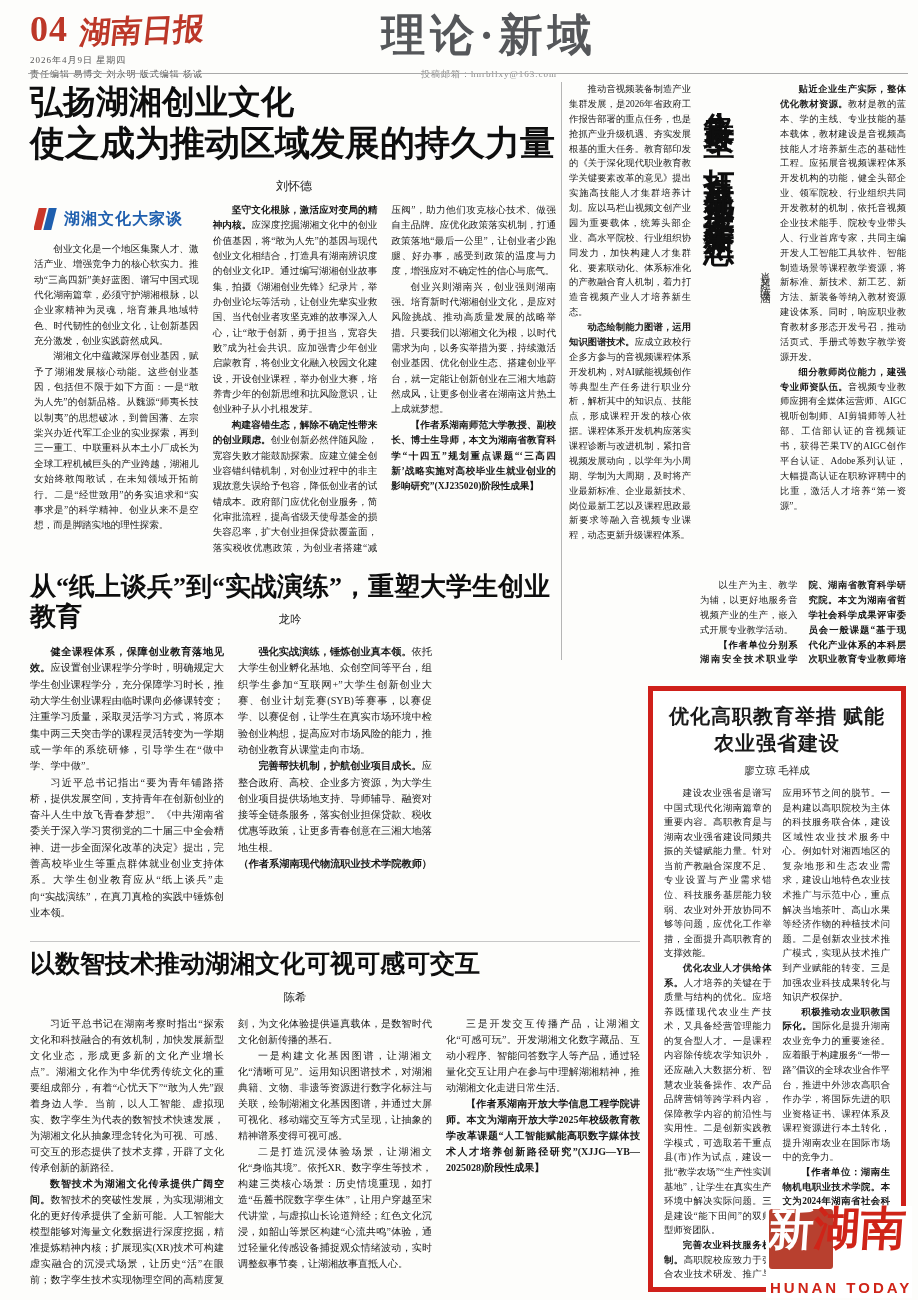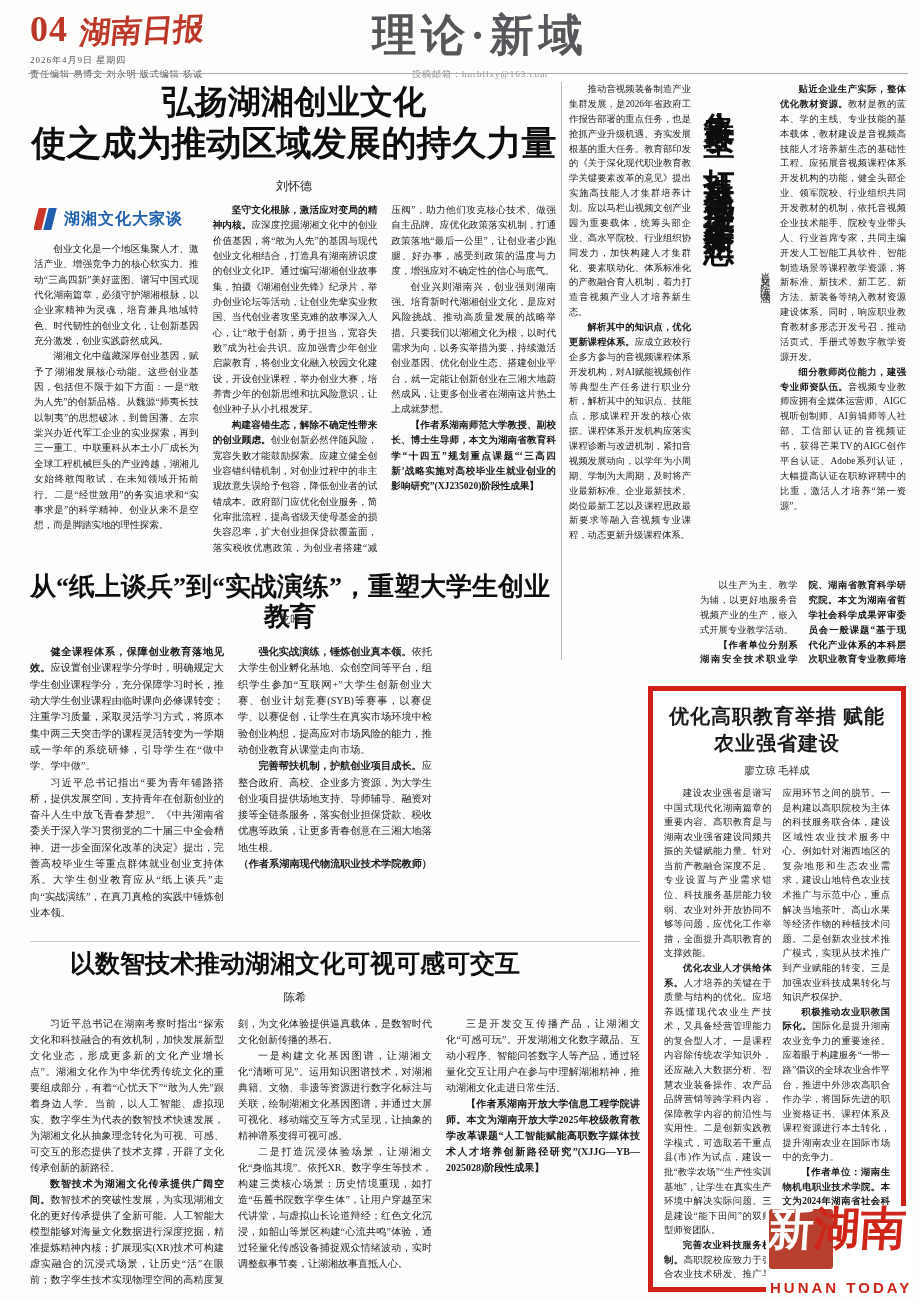--- a/index.html
+++ b/index.html
@@ -11,21 +11,21 @@
 
   
   .page-num{font-size:36px;font-weight:900;color:#bc3728;letter-spacing:1px;}
   .paper-name{font-size:31px;font-weight:900;color:#bc3728;display:inline-block;
               transform:skewX(-8deg) rotate(-2deg);margin-left:8px;}
   .mh-meta{font-size:9px;color:#555;letter-spacing:1px;line-height:1.5;margin-top:2px;}
   .section-title{font-size:44px;font-weight:900;color:#55575a;letter-spacing:5px;text-align:center;}
   .section-email{font-size:9px;color:#8a8a8a;text-align:center;letter-spacing:1px;margin-top:3px;}
 
   
-  .headline{font-weight:900;color:#0e0e0e;text-align:center;line-height:1.15;}
+  .headline{font-weight:900;color:#0e0e0e;text-align:left;line-height:1.15;}
   .byline{text-align:center;font-size:12px;color:#222;}
 
   
   .art-body{font-size:9.6px;line-height:1.6;text-align:justify;overflow:hidden;color:#191919;}
   .art-body p{margin:0;text-indent:2em;}
   .art-body p b{font-weight:700;}
   .art-body p.note{font-weight:700;}
   .art-body p.endnote{font-weight:700;text-align:right;text-indent:0;}
   .cols3{column-count:3;column-gap:14px;column-fill:auto;}
   .cols2{column-count:2;column-gap:11px;column-fill:auto;}
@@ -69,21 +69,21 @@
   <div style="white-space:nowrap;">
     <span class="page-num">04</span>
     <span class="paper-name">湖南日报</span>
   </div>
   <div class="mh-meta">
     <div>2026年4月9日 星期四</div>
     <div>责任编辑 易博文 刘永明 版式编辑 杨诚</div>
   </div>
 </div>
 
-<div class="abs" style="left:320px;top:6px;width:320px;">
+<div class="abs" style="left:329px;top:6px;width:320px;">
   <div class="section-title">理论·新域</div>
   <div class="section-email">投稿邮箱：hnrbllxy@163.com</div>
 </div>
 
 <div class="hr" style="left:28px;top:73px;width:880px;"></div>
 
 <div class="abs headline" style="left:30px;top:84px;width:528px;font-size:33px;">弘扬湖湘创业文化</div>
 <div class="abs headline" style="left:30px;top:124px;width:528px;font-size:35px;">使之成为推动区域发展的持久力量</div>
 <div class="abs byline" style="left:30px;top:178px;width:528px;">刘怀德</div>
 
@@ -100,21 +100,21 @@
     <p><b>坚守文化根脉，激活应对变局的精神内核。</b>应深度挖掘湖湘文化中的创业价值基因，将“敢为人先”的基因与现代创业文化相结合，打造具有湖南辨识度的创业文化IP。通过编写湖湘创业故事集，拍摄《湖湘创业先锋》纪录片，举办创业论坛等活动，让创业先辈实业救国、当代创业者攻坚克难的故事深入人心，让“敢于创新，勇于担当，宽容失败”成为社会共识。应加强青少年创业启蒙教育，将创业文化融入校园文化建设，开设创业课程，举办创业大赛，培养青少年的创新思维和抗风险意识，让创业种子从小扎根发芽。</p>
     <p><b>构建容错生态，解除不确定性带来的创业顾虑。</b>创业创新必然伴随风险，宽容失败才能鼓励探索。应建立健全创业容错纠错机制，对创业过程中的非主观故意失误给予包容，降低创业者的试错成本。政府部门应优化创业服务，简化审批流程，提高省级天使母基金的损失容忍率，扩大创业担保贷款覆盖面，落实税收优惠政策，为创业者搭建“减压阀”，助力他们攻克核心技术、做强自主品牌。应优化政策落实机制，打通政策落地“最后一公里”，让创业者少跑腿、好办事，感受到政策的温度与力度，增强应对不确定性的信心与底气。</p>
     <p>创业兴则湖南兴，创业强则湖南强。培育新时代湖湘创业文化，是应对风险挑战、推动高质量发展的战略举措。只要我们以湖湘文化为根，以时代需求为向，以务实举措为要，持续激活创业基因、优化创业生态、搭建创业平台，就一定能让创新创业在三湘大地蔚然成风，让更多创业者在湖南这片热土上成就梦想。</p>
     <p class="note">【作者系湖南师范大学教授、副校长、博士生导师，本文为湖南省教育科学“十四五”规划重点课题“‘三高四新’战略实施对高校毕业生就业创业的影响研究”(XJ235020)阶段性成果】</p>
   </div>
 
 <div class="vr" style="left:561px;top:82px;height:578px;"></div>
 
 <div class="abs art-body" style="left:569px;top:82px;width:122px;height:578px;font-size:9.3px;">
     <p>推动音视频装备制造产业集群发展，是2026年省政府工作报告部署的重点任务，也是抢抓产业升级机遇、夯实发展根基的重大任务。教育部印发的《关于深化现代职业教育教学关键要素改革的意见》提出实施高技能人才集群培养计划。应以马栏山视频文创产业园为重要载体，统筹头部企业、高水平院校、行业组织协同发力，加快构建人才集群化、要素联动化、体系标准化的产教融合育人机制，着力打造音视频产业人才培养新生态。</p>
-    <p><b>解析其中的知识点，优化更新课程体系。</b>应成立政校行企多方参与的音视频课程体系开发机构，对AI赋能视频创作等典型生产任务进行职业分析，解析其中的知识点、技能点，形成课程开发的核心依据。课程体系开发机构应落实课程诊断与改进机制，紧扣音视频发展动向，以学年为小周期、学制为大周期，及时将产业最新标准、企业最新技术、岗位最新工艺以及课程思政最新要求等融入音视频专业课程，动态更新升级课程体系。</p>
+    <p><b>动态绘制能力图谱，运用知识图谱技术。</b>应成立政校行企多方参与的音视频课程体系开发机构，对AI赋能视频创作等典型生产任务进行职业分析，解析其中的知识点、技能点，形成课程开发的核心依据。课程体系开发机构应落实课程诊断与改进机制，紧扣音视频发展动向，以学年为小周期、学制为大周期，及时将产业最新标准、企业最新技术、岗位最新工艺以及课程思政最新要求等融入音视频专业课程，动态更新升级课程体系。</p>
   </div>
 
 <div class="abs vtitle" style="left:702px;top:88px;height:560px;">集群攻坚，打造音视频产业人才培养新生态</div>
 
 <div class="abs vauthors" style="left:758px;top:264px;height:140px;">肖文超 陈谟涵</div>
 
 <div class="abs art-body" style="left:780px;top:82px;width:126px;height:490px;font-size:9.3px;">
     <p><b>贴近企业生产实际，整体优化教材资源。</b>教材是教的蓝本、学的主线、专业技能的基本载体，教材建设是音视频高技能人才培养新生态的基础性工程。应拓展音视频课程体系开发机构的功能，健全头部企业、领军院校、行业组织共同开发教材的机制，依托音视频企业技术能手、院校专业带头人、行业首席专家，共同主编开发人工智能工具软件、智能制造场景等课程教学资源，将新标准、新技术、新工艺、新方法、新装备等纳入教材资源建设体系。同时，响应职业教育教材多形态开发号召，推动活页式、手册式等数字教学资源开发。</p>
     <p><b>细分教师岗位能力，建强专业师资队伍。</b>音视频专业教师应拥有全媒体运营师、AIGC视听创制师、AI剪辑师等人社部、工信部认证的音视频证书，获得芒果TV的AIGC创作平台认证、Adobe系列认证，大幅提高认证在职称评聘中的比重，激活人才培养“第一资源”。</p>
   </div>

